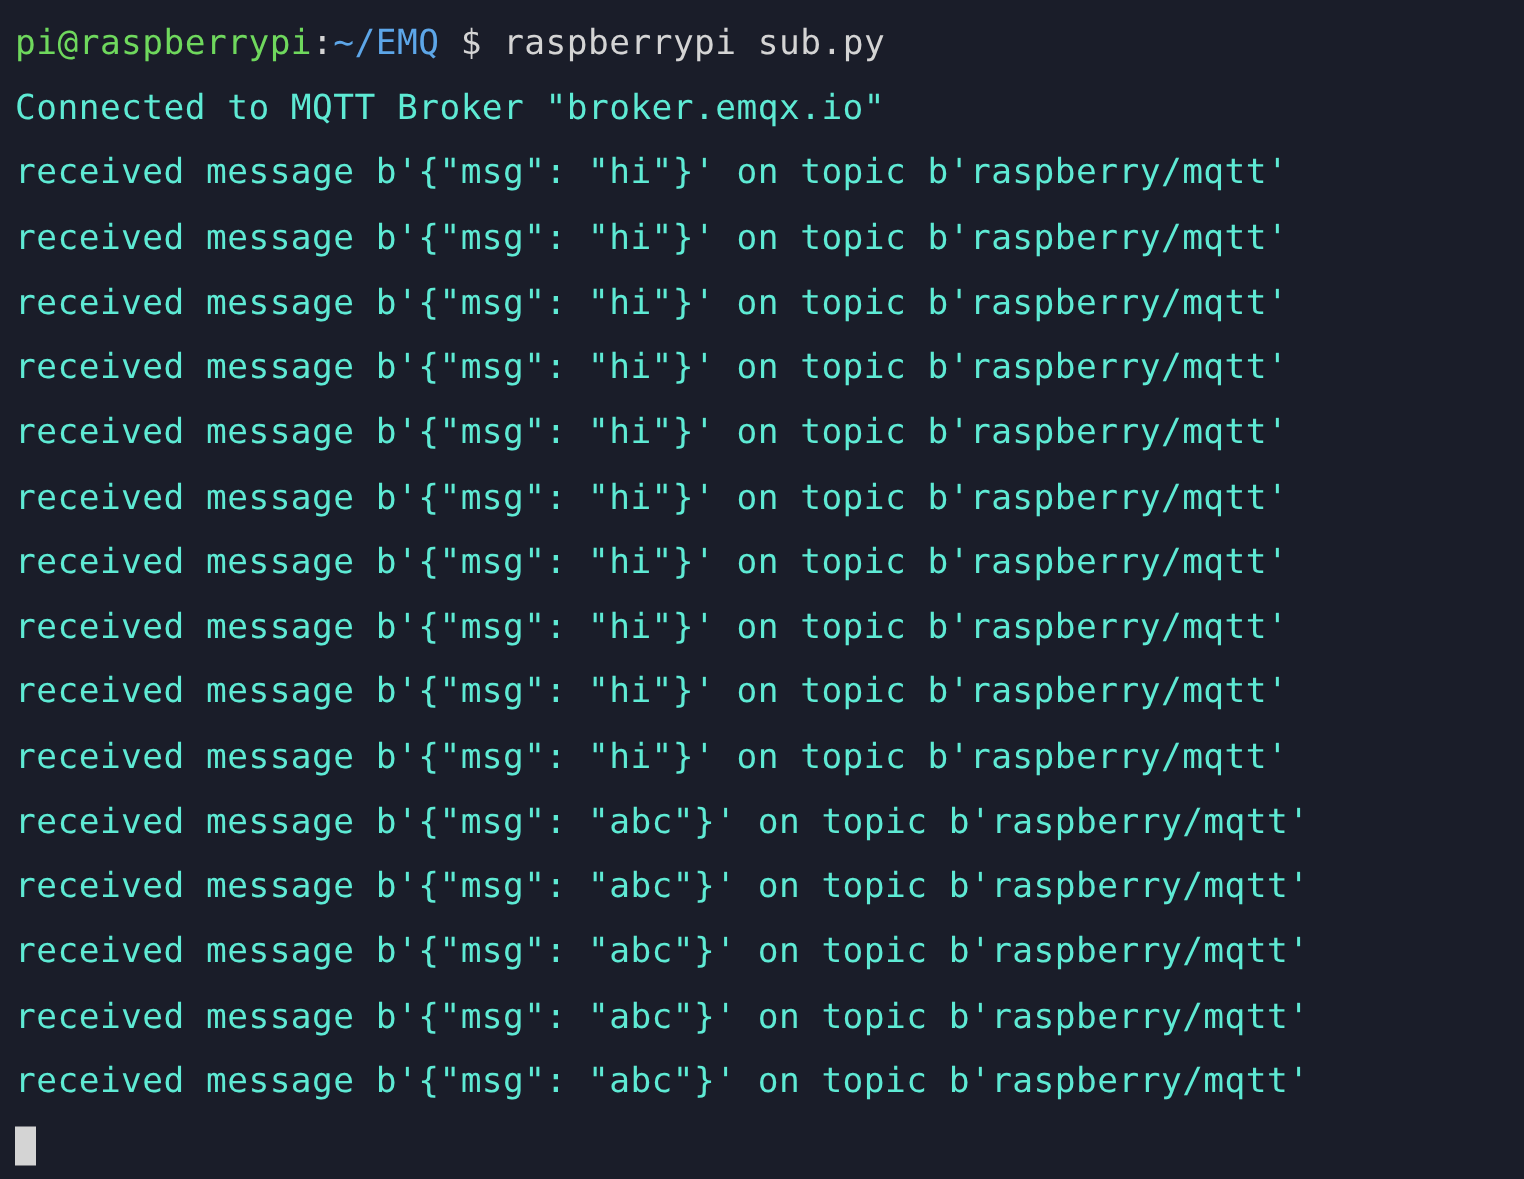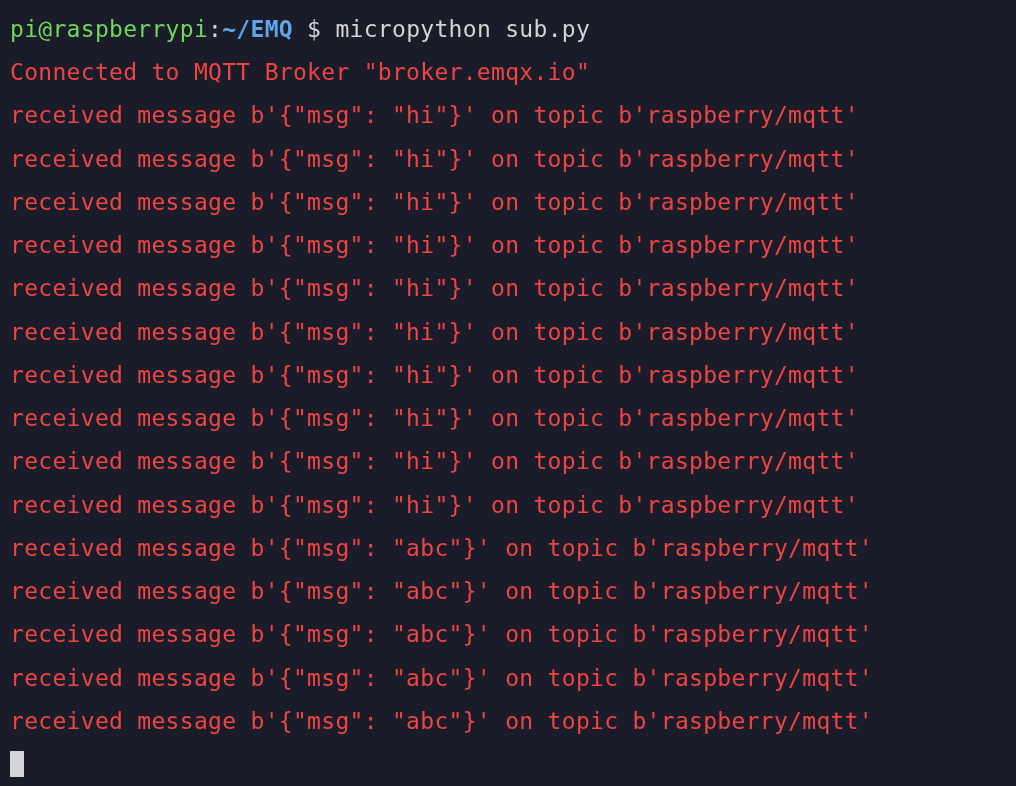--- a/index.html
+++ b/index.html
@@ -24,47 +24,47 @@
     }
     .user-host {
       color: #6fd85d;
       font-weight: normal;
     }
     .colon {
       color: #d4d4d4;
     }
     .path {
       color: #5da6e8;
-      font-weight: bold;
+      font-weight: normal;
     }
     .dollar {
       color: #d4d4d4;
     }
     .command {
       color: #d4d4d4;
     }
     .output-line {
-      color: #ef4444;
+      color: #5eead4;
       white-space: pre;
     }
     .cursor {
       display: inline-block;
       width: 14px;
       height: 26px;
       background-color: #d4d4d4;
       vertical-align: text-bottom;
       margin-top: 6px;
     }
   </style>
 </head>
 <body>
 
 
 
-<div class="prompt-line"><span class="user-host">pi@raspberrypi</span><span class="colon">:</span><span class="path">~/EMQ</span><span class="dollar"> $ </span><span class="command">micropython sub.py</span></div>
+<div class="prompt-line"><span class="user-host">pi@raspberrypi</span><span class="colon">:</span><span class="path">~/EMQ</span><span class="dollar"> $ </span><span class="command">raspberrypi sub.py</span></div>
 <div class="output-line">Connected to MQTT Broker "broker.emqx.io"</div>
 <div id="received-container">
     <div class="output-line">received message b'{"msg": "hi"}' on topic b'raspberry/mqtt'</div>
     <div class="output-line">received message b'{"msg": "hi"}' on topic b'raspberry/mqtt'</div>
     <div class="output-line">received message b'{"msg": "hi"}' on topic b'raspberry/mqtt'</div>
     <div class="output-line">received message b'{"msg": "hi"}' on topic b'raspberry/mqtt'</div>
     <div class="output-line">received message b'{"msg": "hi"}' on topic b'raspberry/mqtt'</div>
     <div class="output-line">received message b'{"msg": "hi"}' on topic b'raspberry/mqtt'</div>
     <div class="output-line">received message b'{"msg": "hi"}' on topic b'raspberry/mqtt'</div>
     <div class="output-line">received message b'{"msg": "hi"}' on topic b'raspberry/mqtt'</div>

